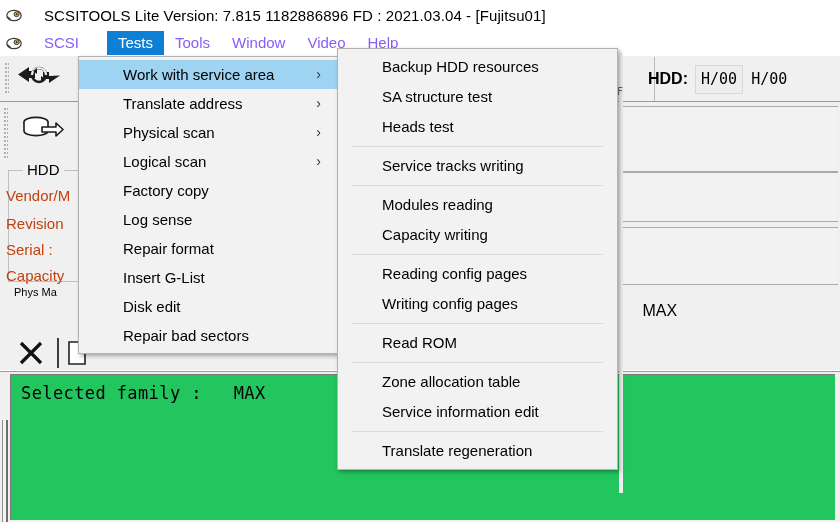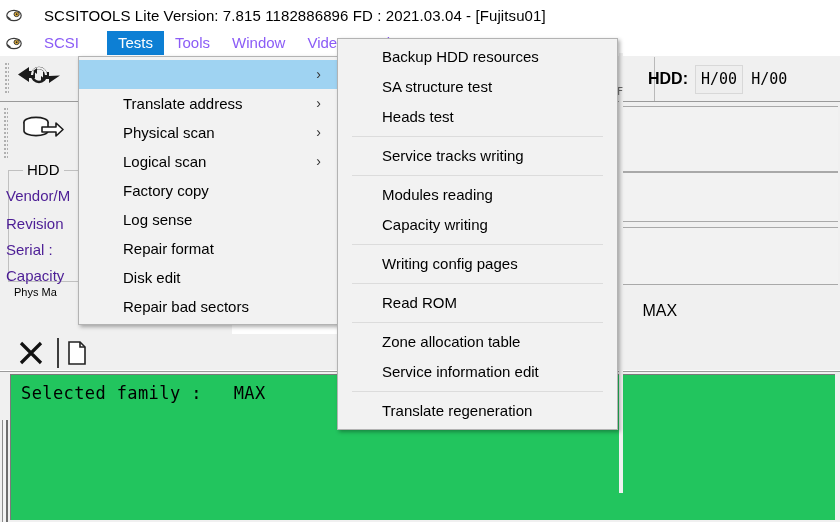--- a/index.html
+++ b/index.html
@@ -106,21 +106,21 @@
 
   .groupbox{
     position:absolute;left:8px;top:68px;width:215px;height:112px;
     border:1px solid #c0c0c0;box-sizing:border-box;
   }
   .group-title{
     position:absolute;left:14px;top:-10px;background:#f0f0f0;
     padding:0 4px;font-size:15px;color:#000;
   }
   .field-row{
-    position:absolute;left:6px;font-size:15px;white-space:nowrap;color:#4c1d95;
+    position:absolute;left:6px;font-size:15px;white-space:nowrap;color:#c2410c;
   }
   .physmap{
     position:absolute;left:14px;top:184px;font-size:11px;white-space:nowrap;
   }
 
   
   .rpanels{
     position:absolute;left:617px;top:102px;width:223px;height:250px;
     background:#f0f0f0;
   }
@@ -167,21 +167,21 @@
 
   
   .popup{
     position:absolute;background:#f2f2f2;
     border:1px solid #b3b3b3;
     box-shadow:2px 2px 4px rgba(0,0,0,.32);
     box-sizing:border-box;z-index:40;
     padding:3px 0;
   }
   .popup-main{left:78px;top:56px;width:260px;}
-  .popup-sub{left:337px;top:38px;width:281px;z-index:50;}
+  .popup-sub{left:337px;top:48px;width:281px;z-index:50;}
 
   .mi{
     position:relative;height:29px;line-height:29px;
     padding:0 14px 0 44px;font-size:15px;white-space:nowrap;color:#000;cursor:default;
   }
   .popup-sub .mi{padding-left:44px;height:30px;line-height:30px;}
   .mi.hl{background:#9fd3f2;}
   .mi .arrow{
     position:absolute;right:16px;top:0;font-size:14px;color:#333;line-height:29px;
   }
@@ -319,20 +319,21 @@
       <div class="logtext">Selected family :   MAX</div>
     </div>
     <div class="log-rscroll"></div>
   </div>
 
   <div class="sub-edge"></div>
   <div class="edge-glyph">F3</div>
 
   <div class="popup popup-main">
     <div class="mi hl">
+      <span>Work with service area</span>
       <span class="arrow">›</span>
     </div>
     <div class="mi">
       <span>Translate address</span>
       <span class="arrow">›</span>
     </div>
     <div class="mi">
       <span>Physical scan</span>
       <span class="arrow">›</span>
     </div>
@@ -343,20 +344,23 @@
     <div class="mi">
       <span>Factory copy</span>
     </div>
     <div class="mi">
       <span>Log sense</span>
     </div>
     <div class="mi">
       <span>Repair format</span>
     </div>
     <div class="mi">
+      <span>Insert G-List</span>
+    </div>
+    <div class="mi">
       <span>Disk edit</span>
     </div>
     <div class="mi">
       <span>Repair bad sectors</span>
     </div>
   </div>
 
   <div class="popup popup-sub">
     <div class="mi">
       <span>Backup HDD resources</span>
@@ -373,20 +377,23 @@
     </div>
     <div class="sep"></div>
     <div class="mi">
       <span>Modules reading</span>
     </div>
     <div class="mi">
       <span>Capacity writing</span>
     </div>
     <div class="sep"></div>
     <div class="mi">
+      <span>Reading config pages</span>
+    </div>
+    <div class="mi">
       <span>Writing config pages</span>
     </div>
     <div class="sep"></div>
     <div class="mi">
       <span>Read ROM</span>
     </div>
     <div class="sep"></div>
     <div class="mi">
       <span>Zone allocation table</span>
     </div>

